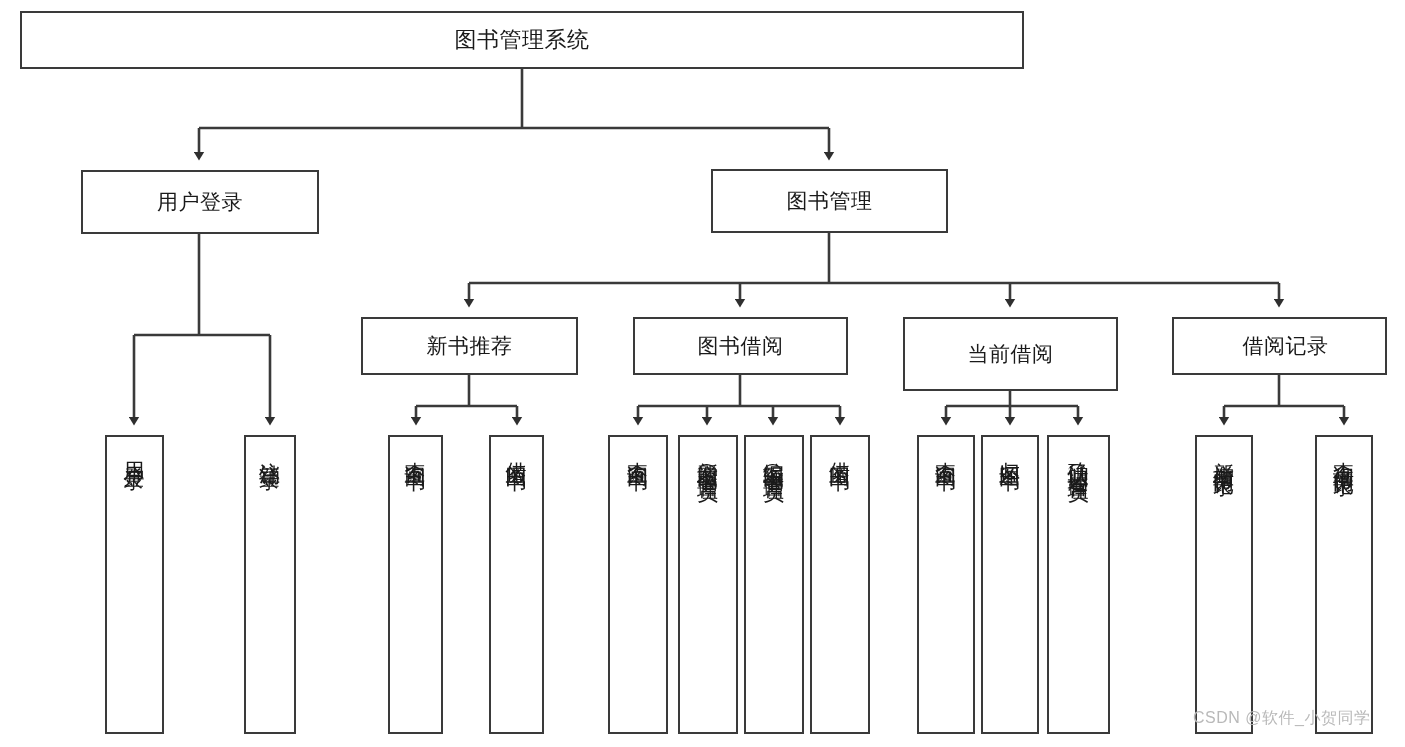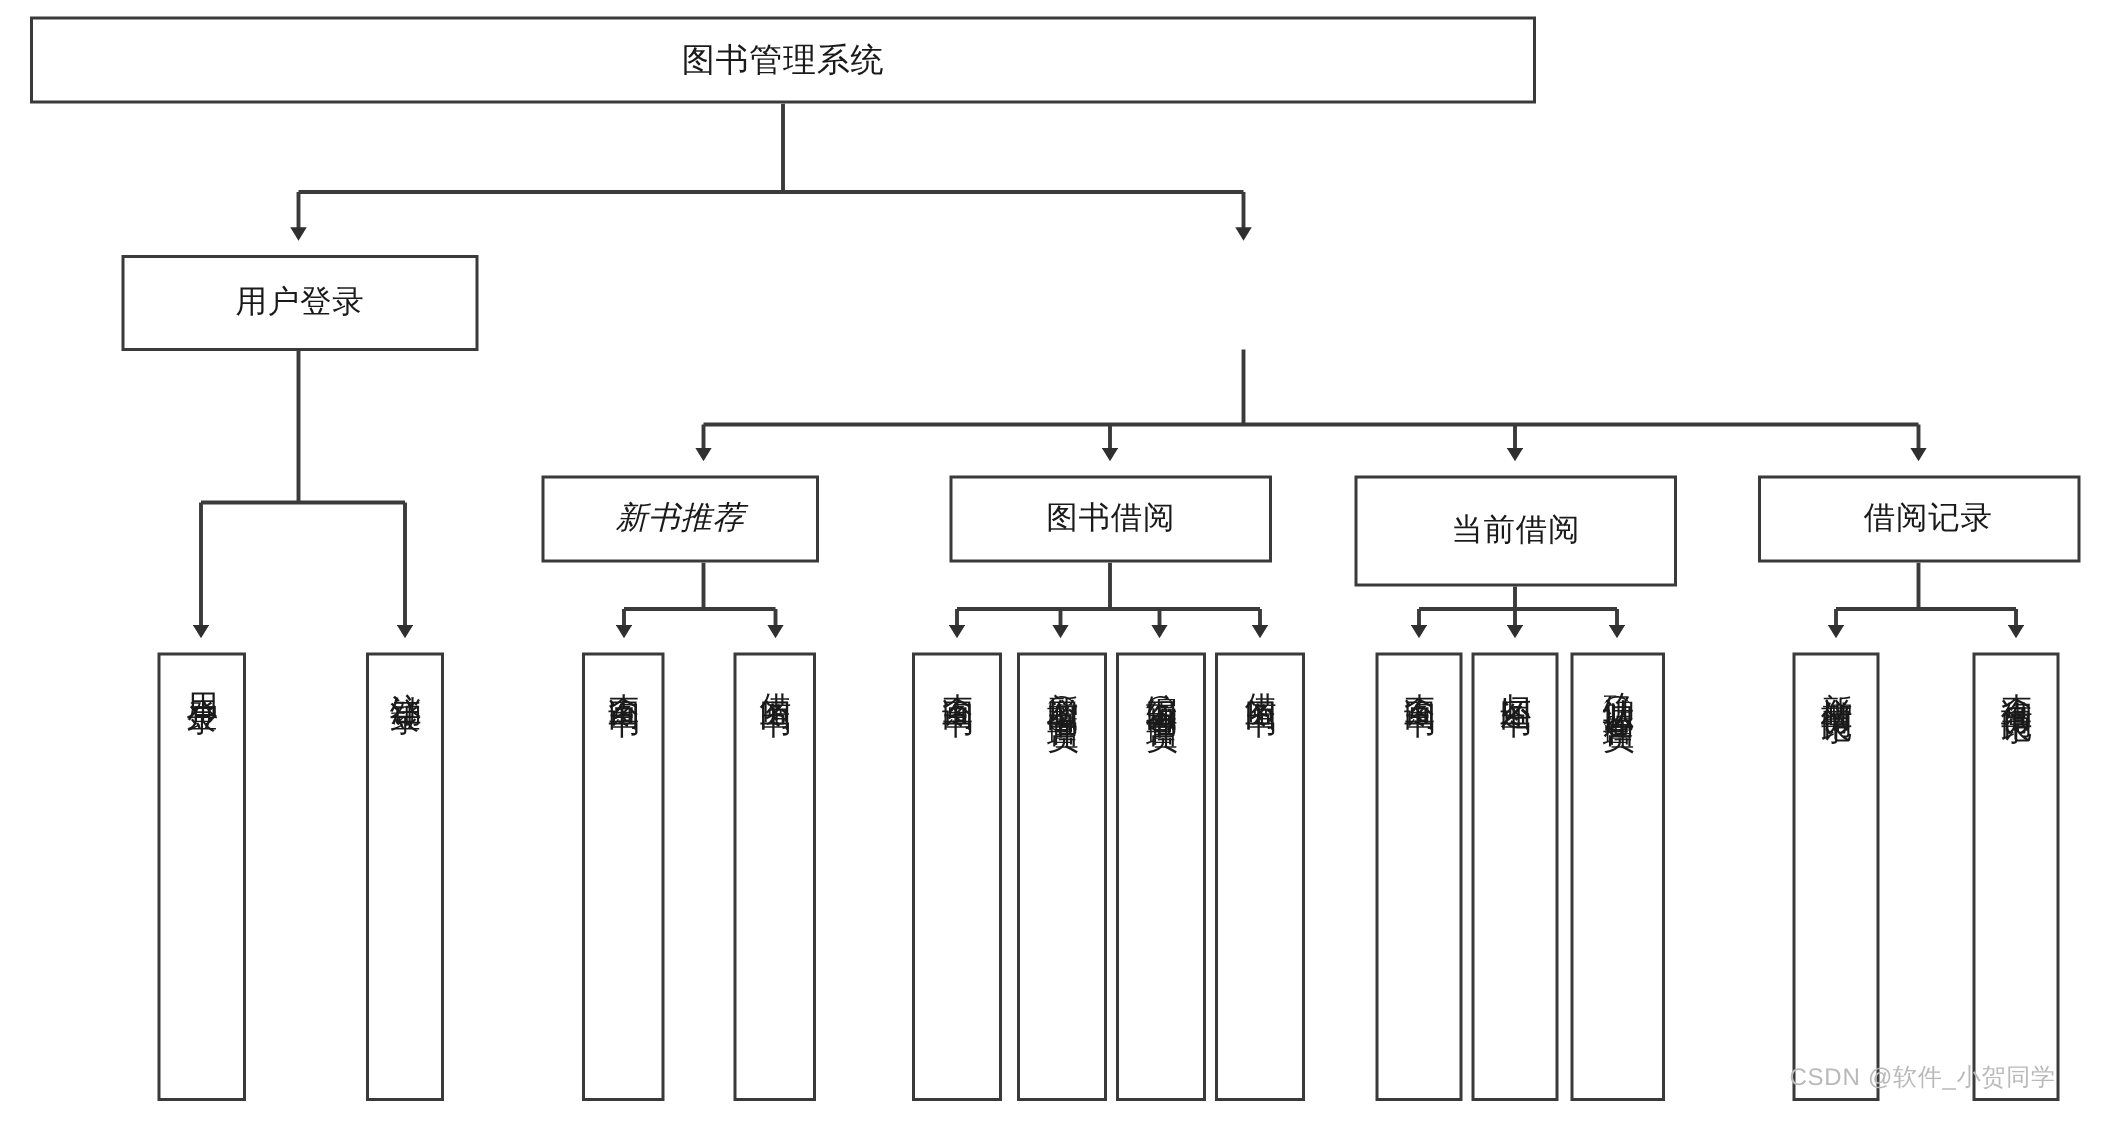--- a/index.html
+++ b/index.html
@@ -117,22 +117,25 @@
   </svg>
 
   <div class="node-box node-root node-horizontal" style="left:20px; top:11px; width:1004px; height:58px;">
     <span class="node-label">图书管理系统</span>
   </div>
 
   <div class="node-box node-horizontal" style="left:81px; top:170px; width:238px; height:64px;">
     <span class="node-label">用户登录</span>
   </div>
 
+  <div class="node-box node-horizontal" style="left:711px; top:169px; width:237px; height:64px;">
+    <span class="node-label">图书管理</span>
+  </div>
 
-  <div class="node-box node-horizontal" style="left:361px; top:317px; width:185px; height:58px;font-style:italic;">
+  <div class="node-box node-horizontal" style="left:361px; top:317px; width:217px; height:58px;">
     <span class="node-label">新书推荐</span>
   </div>
 
   <div class="node-box node-horizontal" style="left:633px; top:317px; width:215px; height:58px;justify-content:center;">
     <span class="node-label">图书借阅</span>
   </div>
 
   <div class="node-box node-horizontal" style="left:903px; top:317px; width:215px; height:74px;">
     <span class="node-label">当前借阅</span>
   </div>

